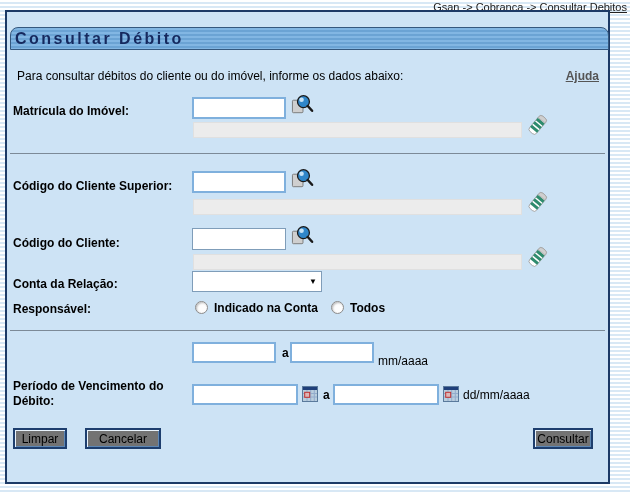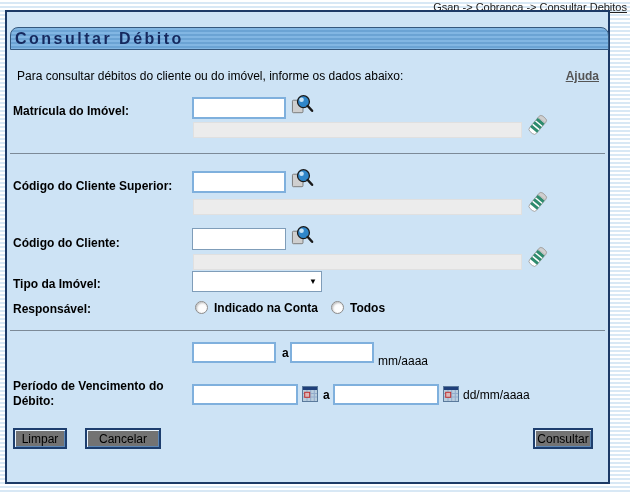--- a/index.html
+++ b/index.html
@@ -129,21 +129,21 @@
   <div class="label" style="left:6px; top:224px;">Código do Cliente:</div>
   <input class="tinput thin" style="left: 185px; top: 216px; width: 94px;" value="">
   <svg class="icon" style="left:284px; top:213px;" width="23" height="23" viewBox="0 0 24 24">
       <use href="#mag"></use>
     </svg>
   <div class="grayfield" style="left:186px; top:242px;"></div>
   <svg class="icon" style="left:519px; top:233px;" width="22" height="24" viewBox="0 0 22 24">
       <use href="#eraser"></use>
     </svg>
 
-  <div class="label" style="left:6px; top:265px;">Tipo da Imóvel:</div>
+  <div class="label" style="left:6px; top:265px;">Conta da Relação:</div>
   <div class="select" style="left:185px; top:259px;">
     <span class="select-value"></span>
     <span class="select-arrow">▼</span>
   </div>
 
   <div class="label" style="left:6px; top:290px;">Responsável:</div>
   <div class="radio-group">
     <div class="radio-option">
       <div class="radio"></div>
       <span class="radio-label">Indicado na Conta</span>

